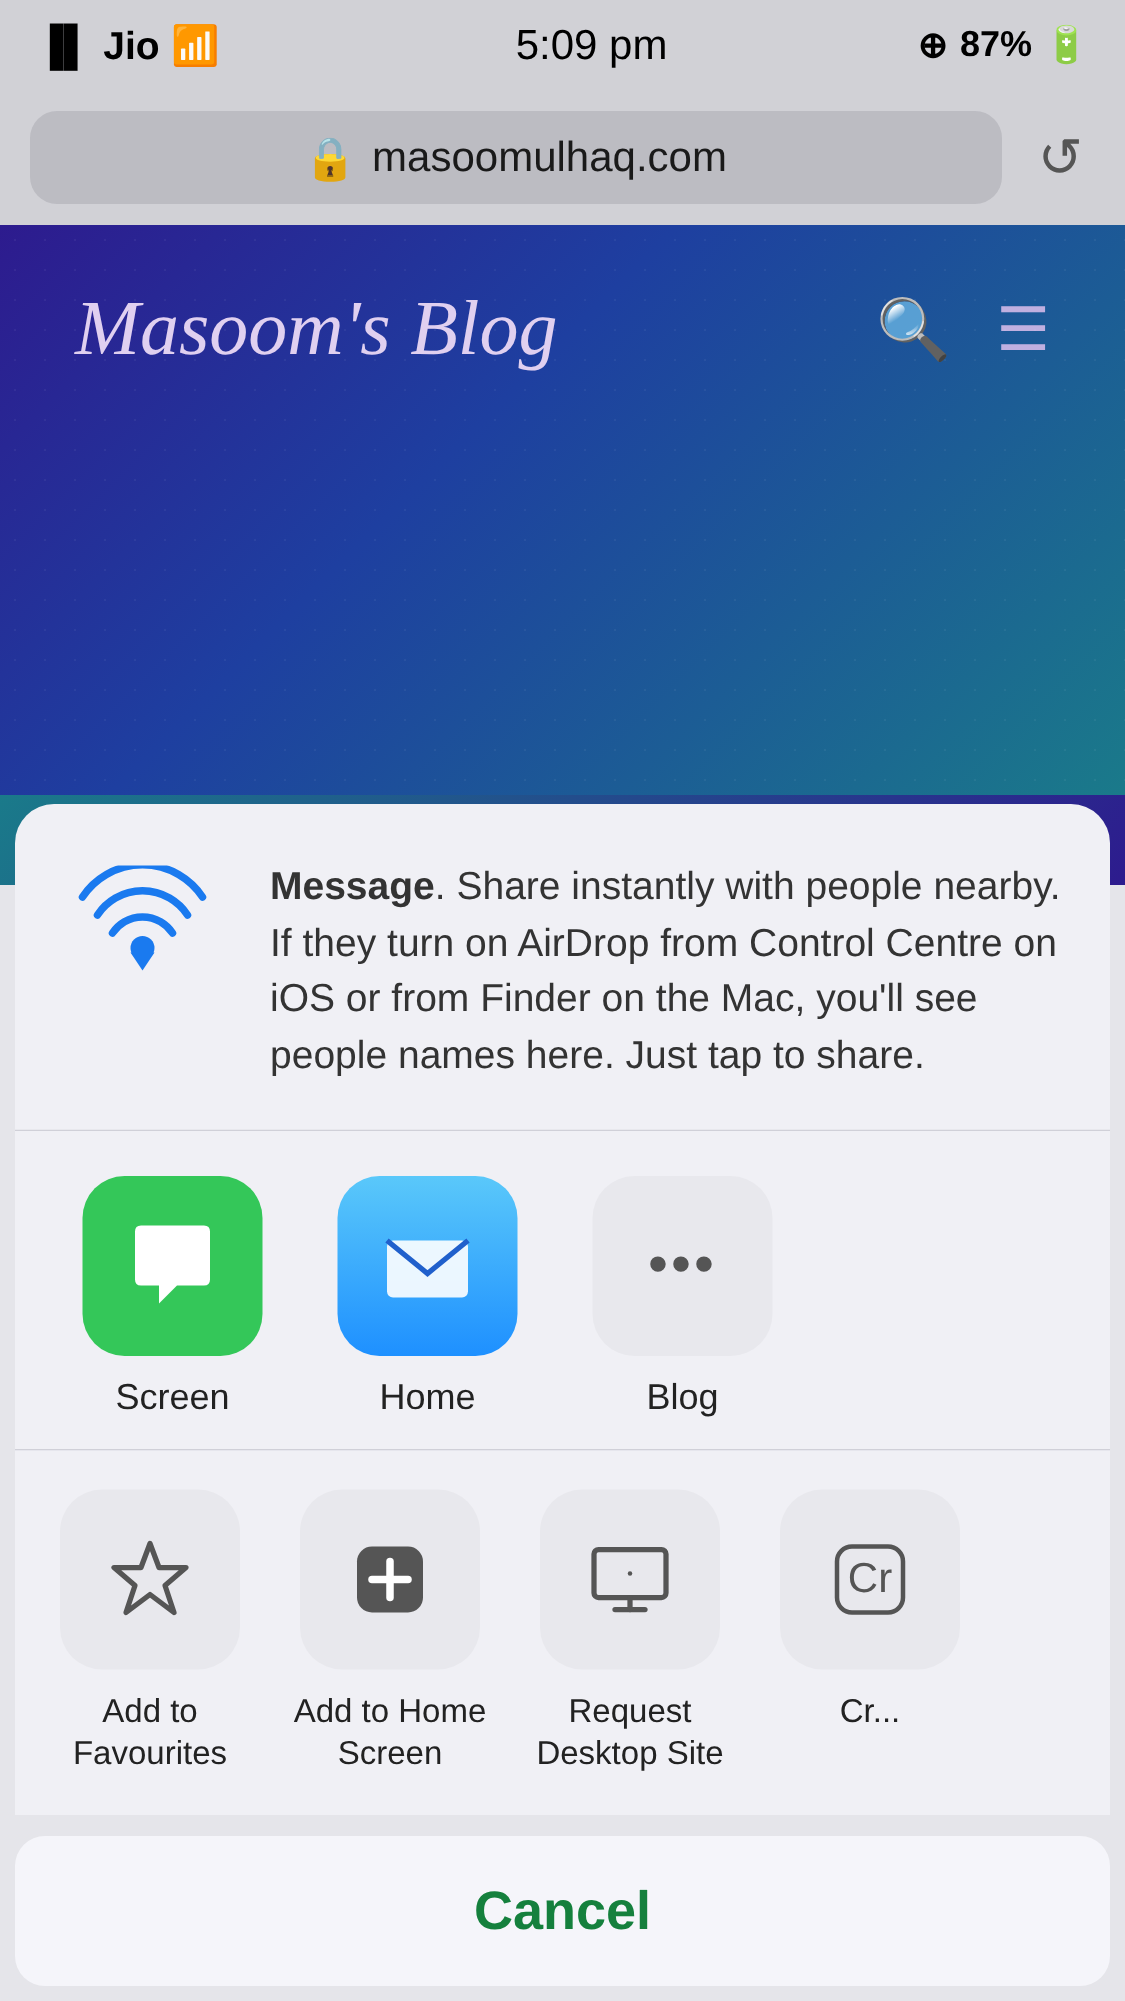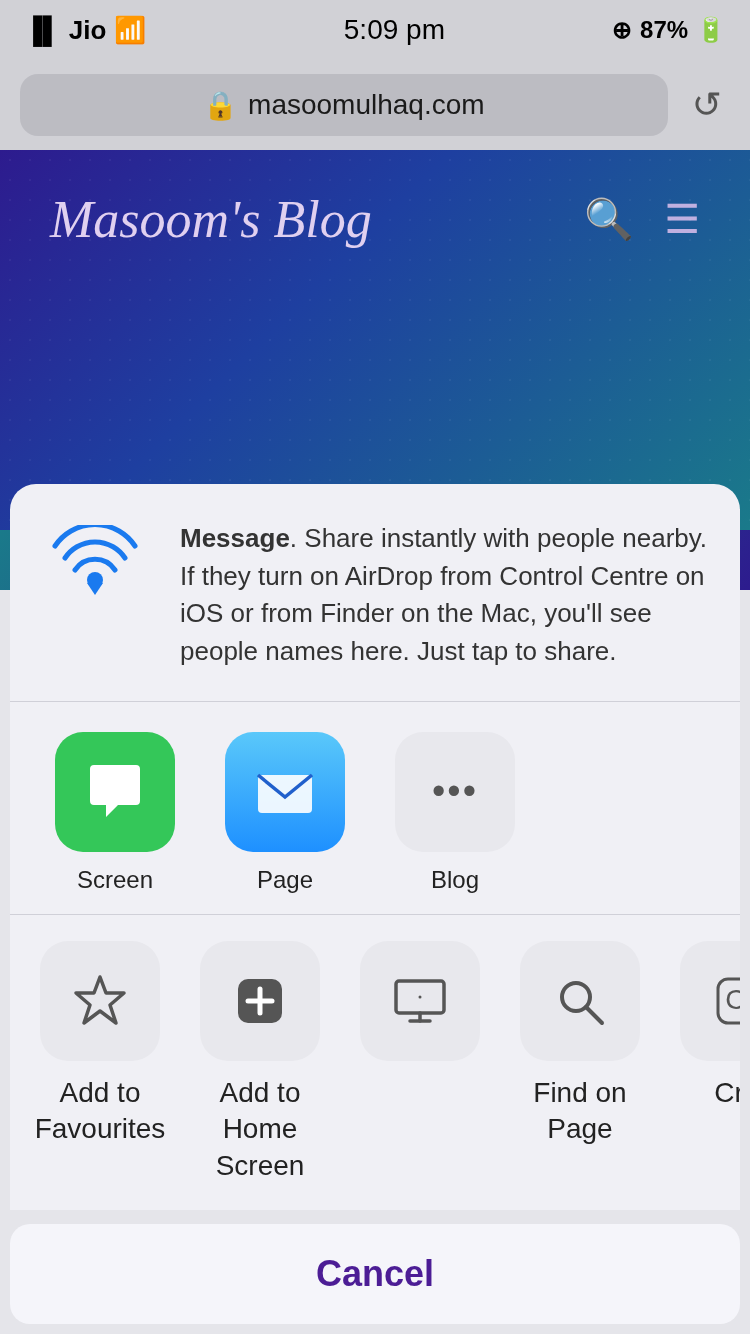--- a/index.html
+++ b/index.html
@@ -209,41 +209,41 @@
     .action-icon {
       width: 120px;
       height: 120px;
       border-radius: 28px;
       background: #e8e8ed;
       display: flex;
       align-items: center;
       justify-content: center;
     }
     .action-label {
-      font-size: 28px;
+      font-size: 22px;
       color: #222;
       text-align: center;
       line-height: 1.3;
     }
 
     
     .cancel-section {
       background: #f5f5fa;
       margin: 14px 10px 0 10px;
       border-radius: 20px;
       height: 100px;
       display: flex;
       align-items: center;
       justify-content: center;
       margin-bottom: 10px;
     }
     .cancel-btn {
       font-size: 36px;
       font-weight: 600;
-      color: #4c1d95;
+      color: #15803d;
       background: none;
       border: none;
       cursor: pointer;
       width: 100%;
       height: 100%;
     }
 
     
     svg { display: block; }
   </style>
@@ -317,21 +317,21 @@
       <span class="app-label">Screen</span>
     </div>
 
     <div class="app-item">
       <div class="app-icon app-icon-mail">
         <svg width="70" height="70" viewBox="0 0 70 70" xmlns="http://www.w3.org/2000/svg">
           <rect x="8" y="18" width="54" height="38" rx="4" fill="white" opacity="0.9"></rect>
           <polyline points="8,18 35,40 62,18" fill="none" stroke="#2060cc" stroke-width="3.5"></polyline>
         </svg>
       </div>
-      <span class="app-label">Page</span>
+      <span class="app-label">Home</span>
     </div>
 
     <div class="app-item">
       <div class="app-icon app-icon-more">
         <span style="font-size:38px;color:#555;letter-spacing:2px;">•••</span>
       </div>
       <span class="app-label">Blog</span>
     </div>
   </div>
 
@@ -359,31 +359,23 @@
 
     <div class="action-item">
       <div class="action-icon">
         <svg width="60" height="60" viewBox="0 0 60 60" xmlns="http://www.w3.org/2000/svg">
           <rect x="6" y="10" width="48" height="32" rx="3" fill="none" stroke="#555" stroke-width="3.5"></rect>
           <line x1="20" y1="50" x2="40" y2="50" stroke="#555" stroke-width="3.5" stroke-linecap="round"></line>
           <line x1="30" y1="42" x2="30" y2="50" stroke="#555" stroke-width="3.5" stroke-linecap="round"></line>
           <circle cx="30" cy="26" r="1.5" fill="#555"></circle>
         </svg>
       </div>
-    </div>
-
-    <div class="action-item">
-      <div class="action-icon">
-        <svg width="60" height="60" viewBox="0 0 60 60" xmlns="http://www.w3.org/2000/svg">
-          <circle cx="26" cy="26" r="14" fill="none" stroke="#555" stroke-width="4"></circle>
-          <line x1="36" y1="36" x2="52" y2="52" stroke="#555" stroke-width="4" stroke-linecap="round"></line>
-        </svg>
-      </div>
-      <span class="action-label">Find on Page</span>
-    </div>
+      <span class="action-label">Request Desktop Site</span>
+    </div>
+
 
     <div class="action-item">
       <div class="action-icon">
         <svg width="60" height="60" viewBox="0 0 60 60" xmlns="http://www.w3.org/2000/svg">
           <rect x="8" y="8" width="44" height="44" rx="10" fill="none" stroke="#555" stroke-width="3"></rect>
           <text x="30" y="38" text-anchor="middle" font-size="28" fill="#555">Cr</text>
         </svg>
       </div>
       <span class="action-label">Cr...</span>
     </div>

